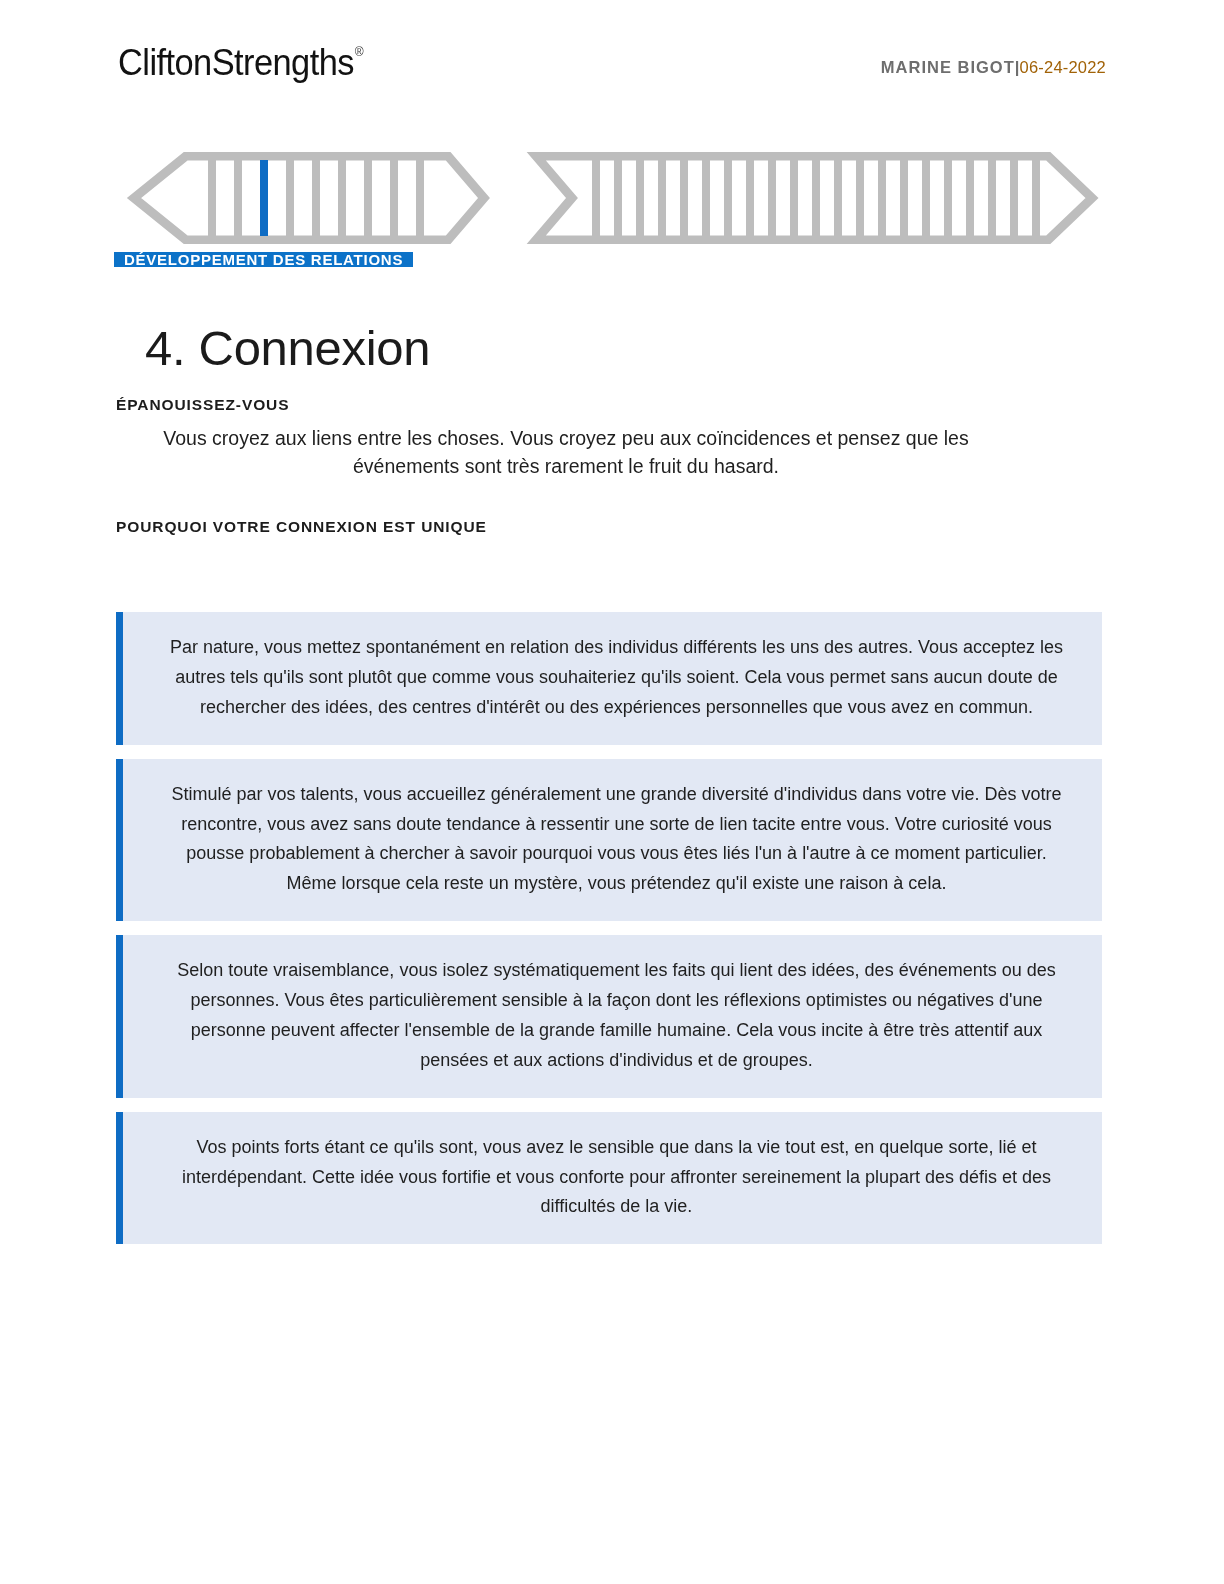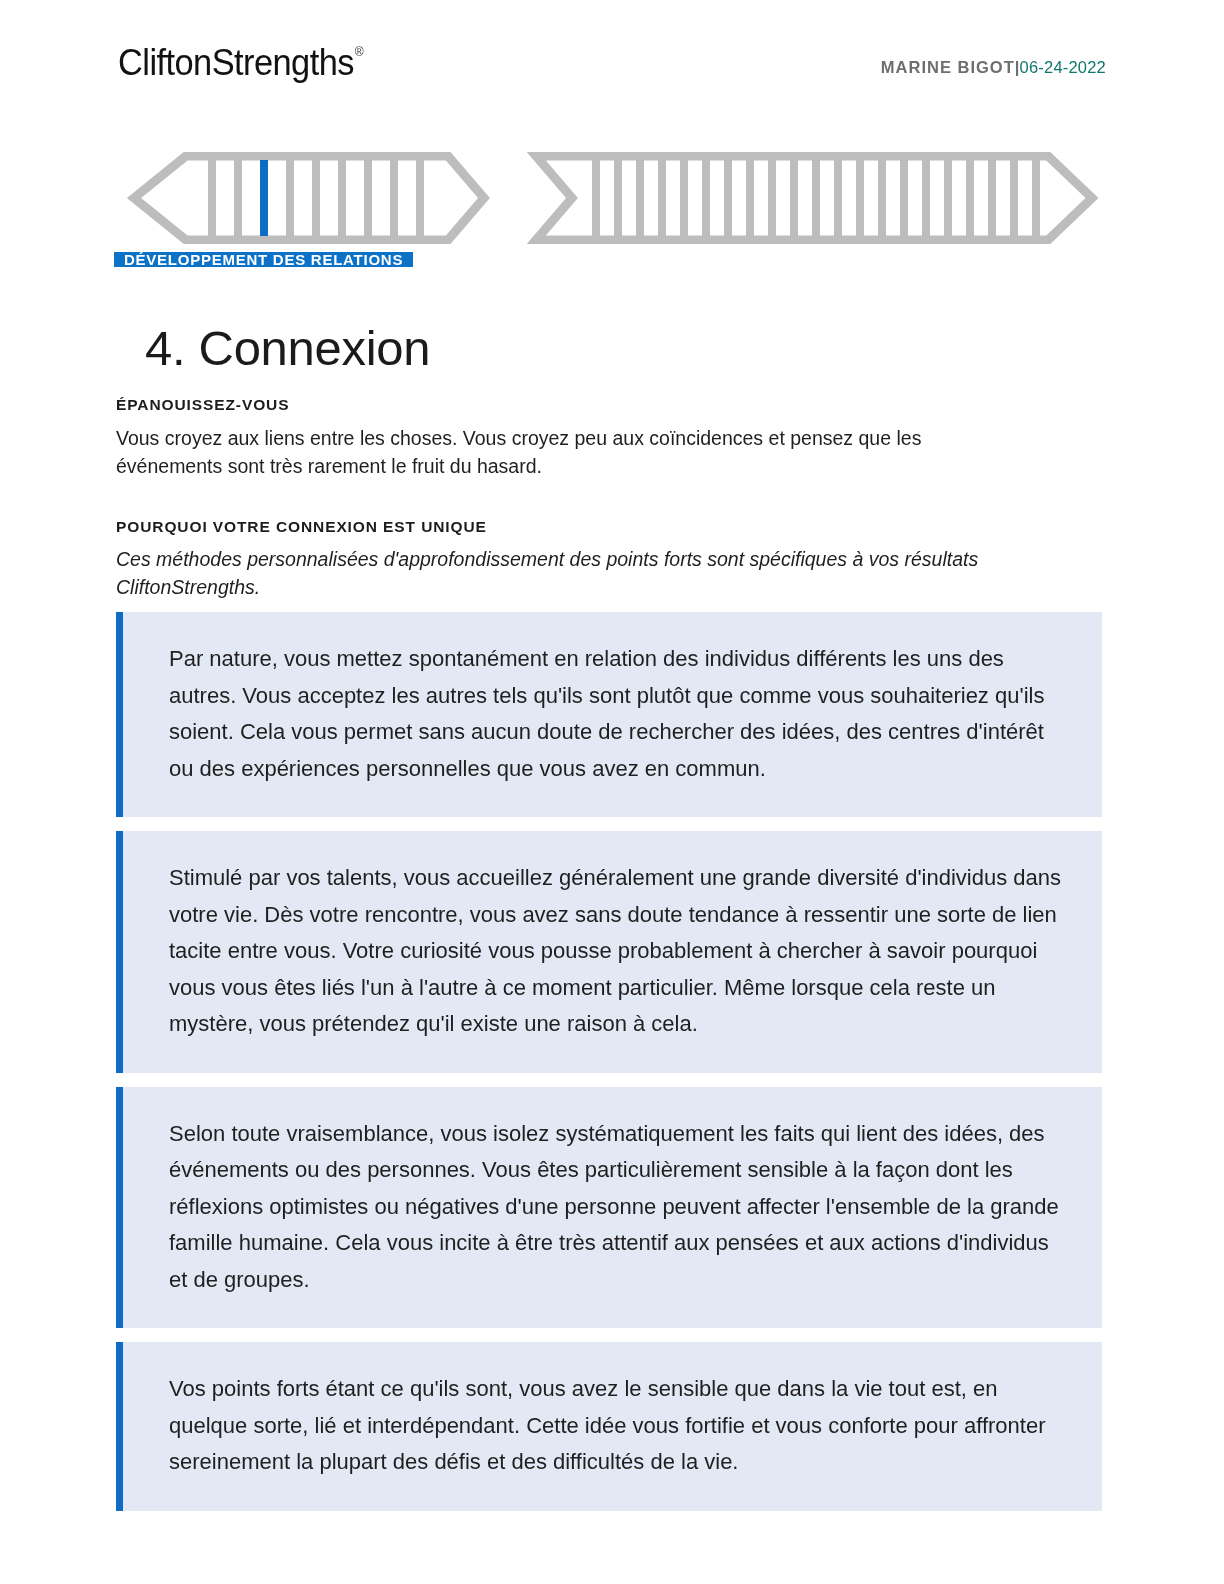--- a/index.html
+++ b/index.html
@@ -15,20 +15,21 @@
   }
 
   .page {
     position: relative;
     width: 1224px;
     height: 1584px;
     margin: 0 auto;
     background: #ffffff;
     overflow: hidden;
     box-sizing: border-box;
+    text-align: center;
   }
 
   
   .header {
     position: absolute;
     left: 118px;
     right: 118px;
     top: 44px;
     height: 50px;
     display: flex;
@@ -66,21 +67,21 @@
     font-weight: 700;
     color: #6e6e6e;
     letter-spacing: 1px;
   }
   .header-meta .sep {
     font-weight: 700;
     color: #6e6e6e;
   }
   .header-meta .date {
     font-weight: 400;
-    color: #0f766e;
+    color: #a16207;
   }
 
   
   .dna-wrap {
     position: absolute;
     left: 118px;
     top: 152px;
     width: 990px;
     height: 92px;
   }
@@ -159,22 +160,22 @@
   }
   .callout {
     position: relative;
     background: #e2e8f4;
     border-left: 7px solid #0e6cc4;
     box-sizing: border-box;
     padding: 21px 30px 22px 38px;
     margin-bottom: 14px;
   }
   .callout p {
-    margin: 8px;
-    font-size: 22px;
+    margin: 0;
+    font-size: 18px;
     line-height: 1.66;
     color: #1f1f1f;
     font-weight: 400;
   }
 
   
   .footer {
     position: absolute;
     left: 118px;
     right: 118px;
@@ -248,21 +249,20 @@
   </div>
 
   <div class="badge">DÉVELOPPEMENT DES RELATIONS</div>
 
   <h1 class="title">4. Connexion</h1>
 
   <h2 class="section-heading" id="heading-thrive">ÉPANOUISSEZ-VOUS</h2>
   <p class="body-text" id="thrive-text">Vous croyez aux liens entre les choses. Vous croyez peu aux coïncidences et pensez que les événements sont très rarement le fruit du hasard.</p>
 
   <h2 class="section-heading" id="heading-unique">POURQUOI VOTRE CONNEXION EST UNIQUE</h2>
-  <p class="body-text italic" id="unique-text">Ces méthodes personnalisées d'approfondissement des points forts sont spécifiques à vos résultats CliftonStrengths.</p>
 
   <div class="callouts">
     <div class="callout">
       <p>Par nature, vous mettez spontanément en relation des individus différents les uns des autres. Vous acceptez les autres tels qu'ils sont plutôt que comme vous souhaiteriez qu'ils soient. Cela vous permet sans aucun doute de rechercher des idées, des centres d'intérêt ou des expériences personnelles que vous avez en commun.</p>
     </div>
     <div class="callout">
       <p>Stimulé par vos talents, vous accueillez généralement une grande diversité d'individus dans votre vie. Dès votre rencontre, vous avez sans doute tendance à ressentir une sorte de lien tacite entre vous. Votre curiosité vous pousse probablement à chercher à savoir pourquoi vous vous êtes liés l'un à l'autre à ce moment particulier. Même lorsque cela reste un mystère, vous prétendez qu'il existe une raison à cela.</p>
     </div>
     <div class="callout">
       <p>Selon toute vraisemblance, vous isolez systématiquement les faits qui lient des idées, des événements ou des personnes. Vous êtes particulièrement sensible à la façon dont les réflexions optimistes ou négatives d'une personne peuvent affecter l'ensemble de la grande famille humaine. Cela vous incite à être très attentif aux pensées et aux actions d'individus et de groupes.</p>

